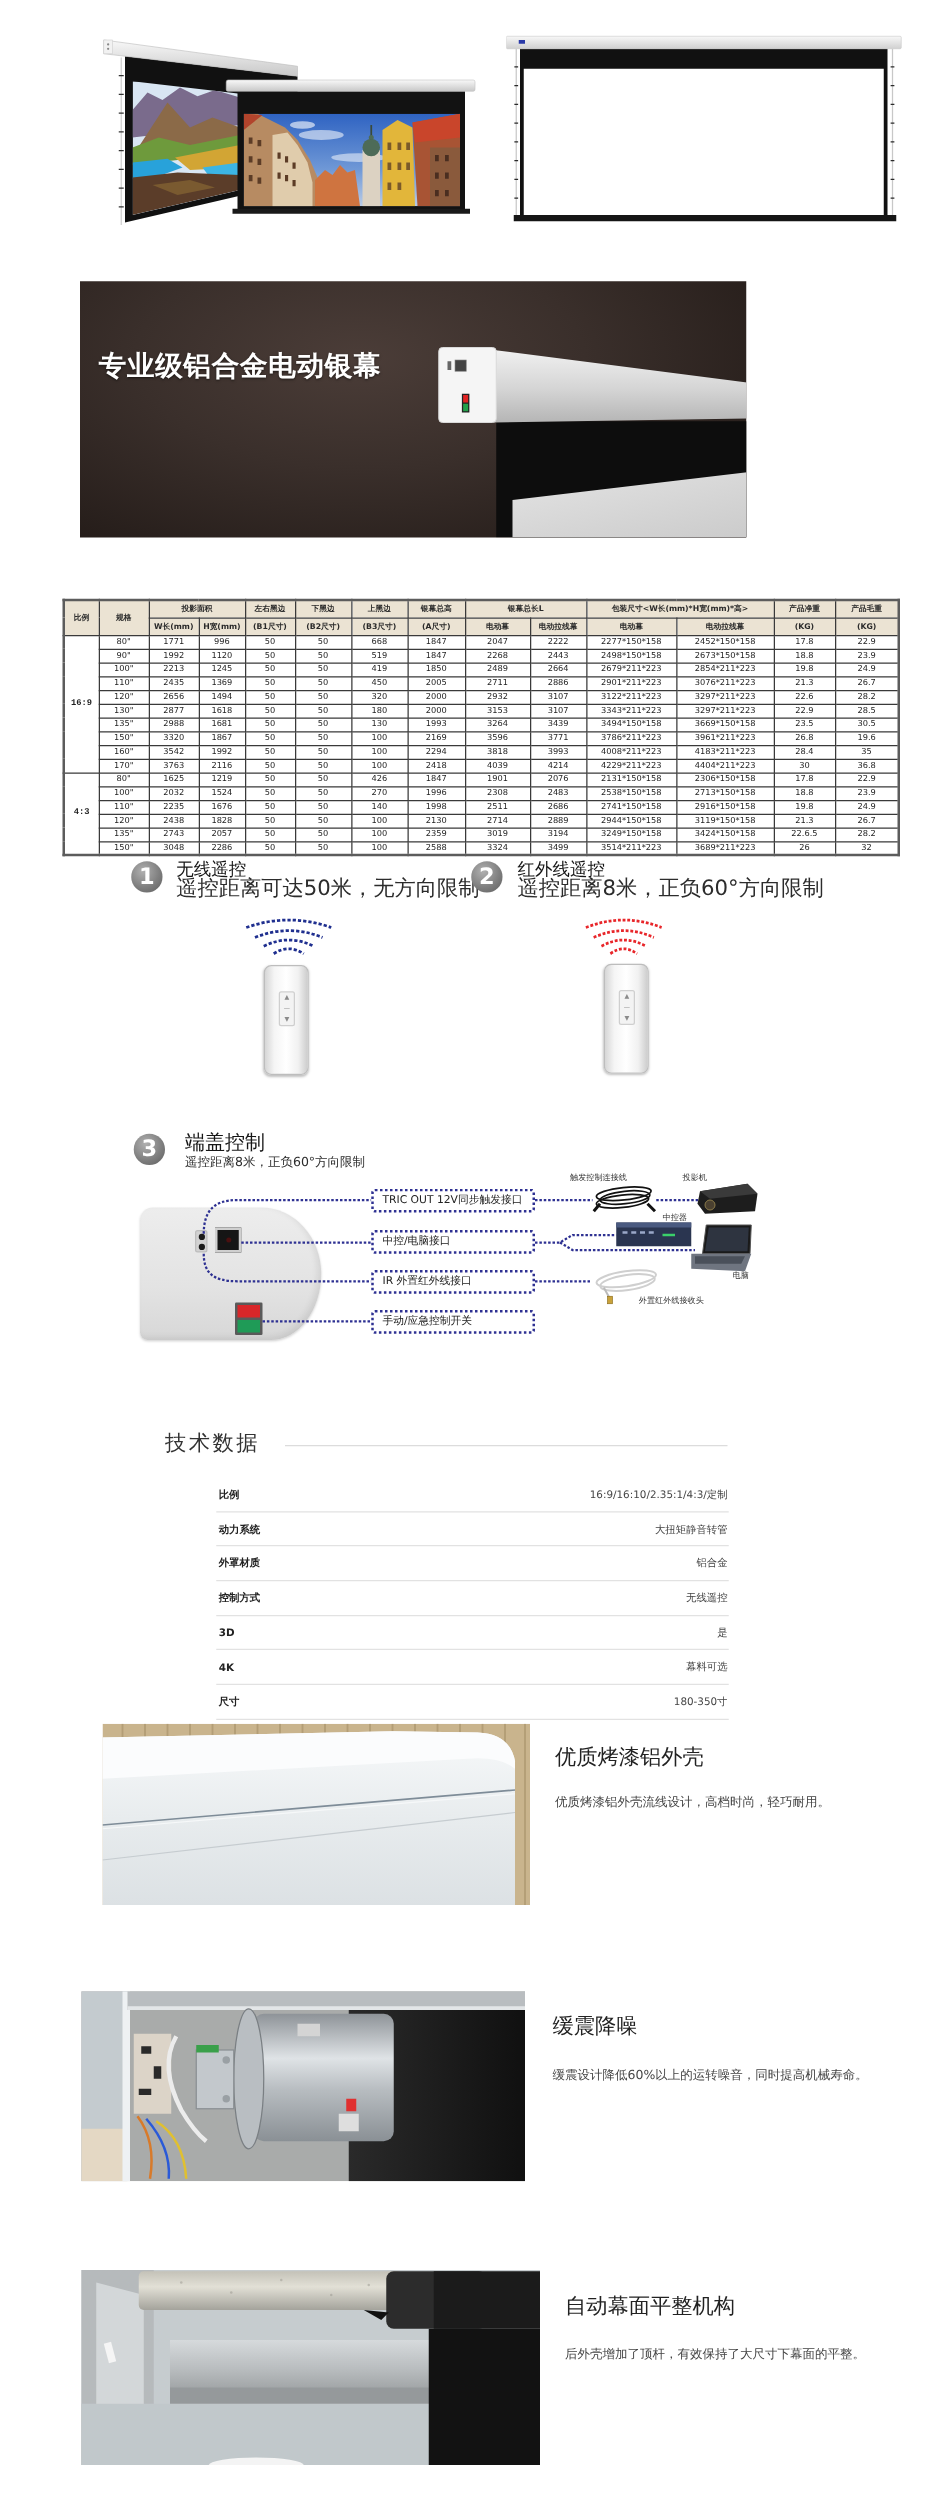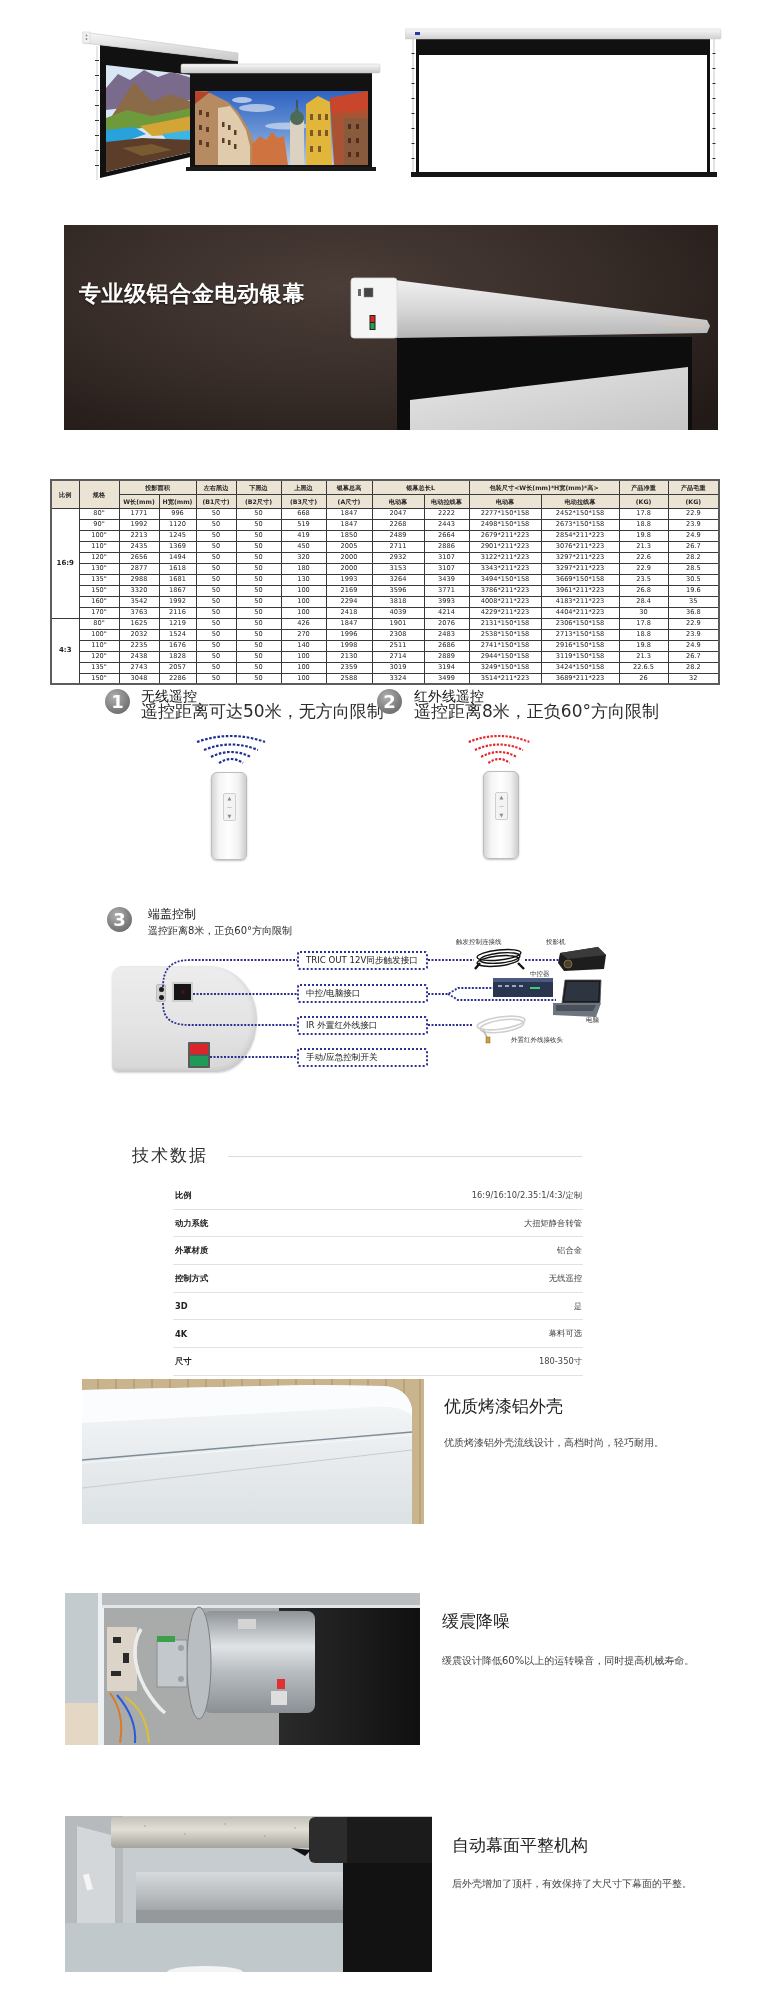--- a/index.html
+++ b/index.html
@@ -3,32 +3,32 @@
 <meta charset="utf-8">
 <style>
 *{margin:0;padding:0;box-sizing:border-box;}
 html,body{width:760px;height:2000px;background:#ffffff;overflow:hidden;}
 body{font-family:"DejaVu Sans","Liberation Sans",sans-serif;color:#222;}
 #page{position:relative;width:760px;height:2000px;background:#fff;overflow:hidden;}
 .abs{position:absolute;}
 svg{display:block;}
 
 
-.banner{position:absolute;left:64px;top:225px;width:654px;height:205px;overflow:hidden;
+.banner{position:absolute;left:64px;top:225px;width:533px;height:205px;overflow:hidden;
   background:radial-gradient(ellipse 75% 95% at 42% 30%,#4b3d38 0%,#3a2f2b 45%,#221a17 100%);}
 .banner-title{position:absolute;left:15px;top:56px;font-size:22px;font-weight:bold;color:#fff;letter-spacing:0.6px;white-space:nowrap;line-height:26px;text-shadow:0 1px 2px rgba(0,0,0,.6);}
 .banner-body{position:absolute;left:15px;top:92px;width:260px;font-size:10.3px;line-height:13px;color:#f1ede9;}
 .banner-body div{white-space:nowrap;}
 
 
 .spec-table{position:absolute;left:50px;top:479px;width:668px;border-collapse:collapse;table-layout:fixed;border:2px solid #5c5c5c;font-family:"DejaVu Sans",sans-serif;font-size:6.6px;color:#1e1e1e;}
 .spec-table th,.spec-table td{border:1px solid #3a3a3a;text-align:center;padding:0;line-height:9px;white-space:nowrap;overflow:hidden;}
 .spec-table thead th{background:#ebe3d3;font-weight:bold;font-size:6.2px;height:14px;color:#2a2a2a;}
 .spec-table tbody td{height:11px;background:#fff;}
-.spec-table td.ratio-cell{font-size:7px;font-weight:bold;}
+.spec-table td.ratio-cell{font-size:7px;font-weight:bold;font-family:Liberation Mono, monospace;}
 
 
 .num{position:absolute;width:25px;height:25px;border-radius:50%;background:radial-gradient(circle at 38% 32%,#b0b0b0 0%,#808080 55%,#5c5c5c 100%);color:#fff;font-weight:bold;font-size:18px;line-height:25px;text-align:center;}
 .ctl-title{position:absolute;font-size:14px;color:#151515;white-space:nowrap;line-height:16px;}
 .ctl-sub{position:absolute;font-size:17px;color:#2c2c2c;white-space:nowrap;line-height:13px;}
 .remote{position:absolute;width:36px;height:88px;border-radius:6px;background:linear-gradient(90deg,#d6d6d6 0%,#f5f5f5 22%,#ffffff 50%,#f1f1f1 78%,#cdcdcd 100%);border:1px solid #bdbdbd;box-shadow:0 1px 2px rgba(0,0,0,.25);}
 .remote-keys{position:absolute;left:11px;top:20px;width:13px;height:28px;border:1px solid #cfcfcf;border-radius:2px;background:#f3f3f3;display:flex;flex-direction:column;align-items:center;justify-content:space-around;font-size:5px;color:#8a8a8a;line-height:6px;}
 .endcap{position:absolute;left:112px;top:966px;width:145px;height:106px;background:linear-gradient(180deg,#ededed 0%,#e3e3e3 60%,#d7d7d7 100%);border-radius:10px 48px 40px 6px / 10px 53px 53px 6px;box-shadow:inset -3px -2px 5px rgba(0,0,0,.08),0 1px 2px rgba(0,0,0,.18);}
 .jack{position:absolute;left:44px;top:18px;width:10px;height:18px;background:#d2d2d2;border:1px solid #bdbdbd;border-radius:2px;}
 .jack i{position:absolute;left:2px;width:5px;height:5px;border-radius:50%;background:#1b1b1b;}
@@ -547,21 +547,21 @@
   </svg>
   <div class="remote" style="left:483px;top:771px">
     <div class="remote-keys">
       <span>▲</span>
       <span>—</span>
       <span>▼</span>
     </div>
   </div>
 
   <div class="num" style="left:107px;top:907px">3</div>
-  <div class="ctl-title" style="left:148px;top:906px;font-size:12px">端盖控制</div>
+  <div class="ctl-title" style="left:148px;top:906px;font-size:16px">端盖控制</div>
   <div class="ctl-sub" style="left:148px;top:924px;font-size:10px">遥控距离8米，正负60°方向限制</div>
 
   <div class="endcap">
     <div class="jack">
         <i style="top:2px"></i>
         <i style="top:10px"></i>
       </div>
     <div class="rj45">
         <i></i>
       </div>

